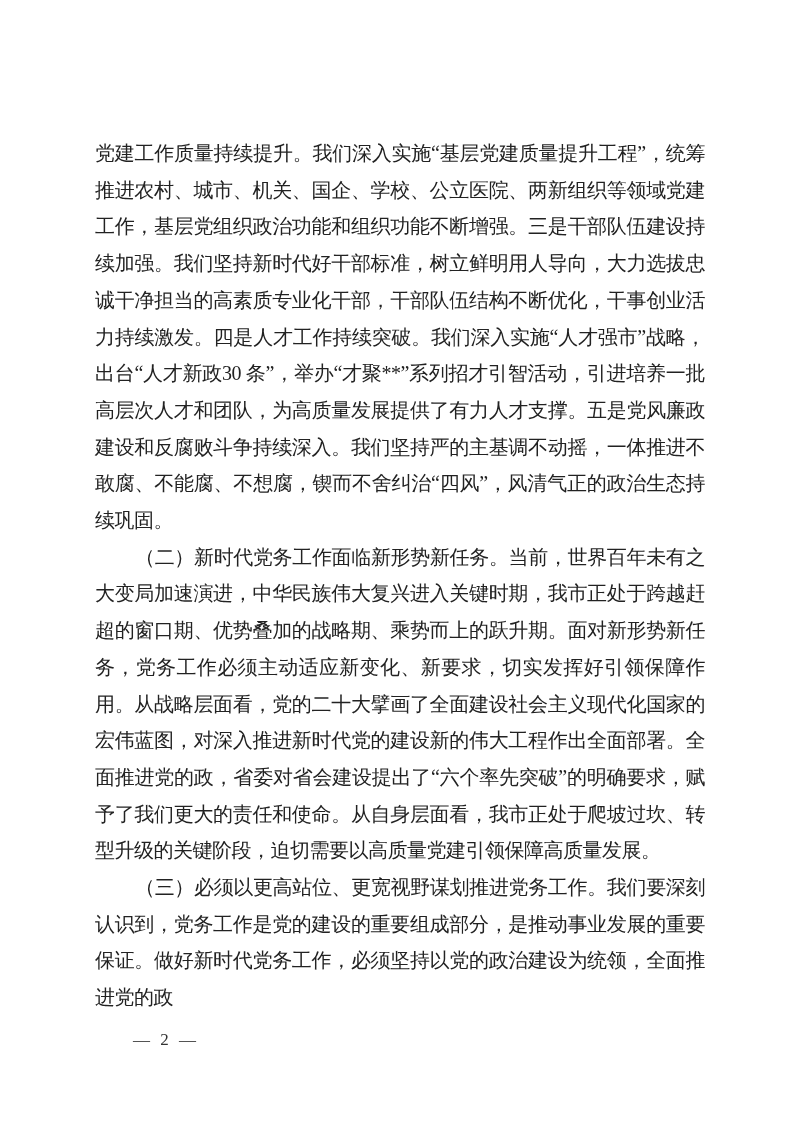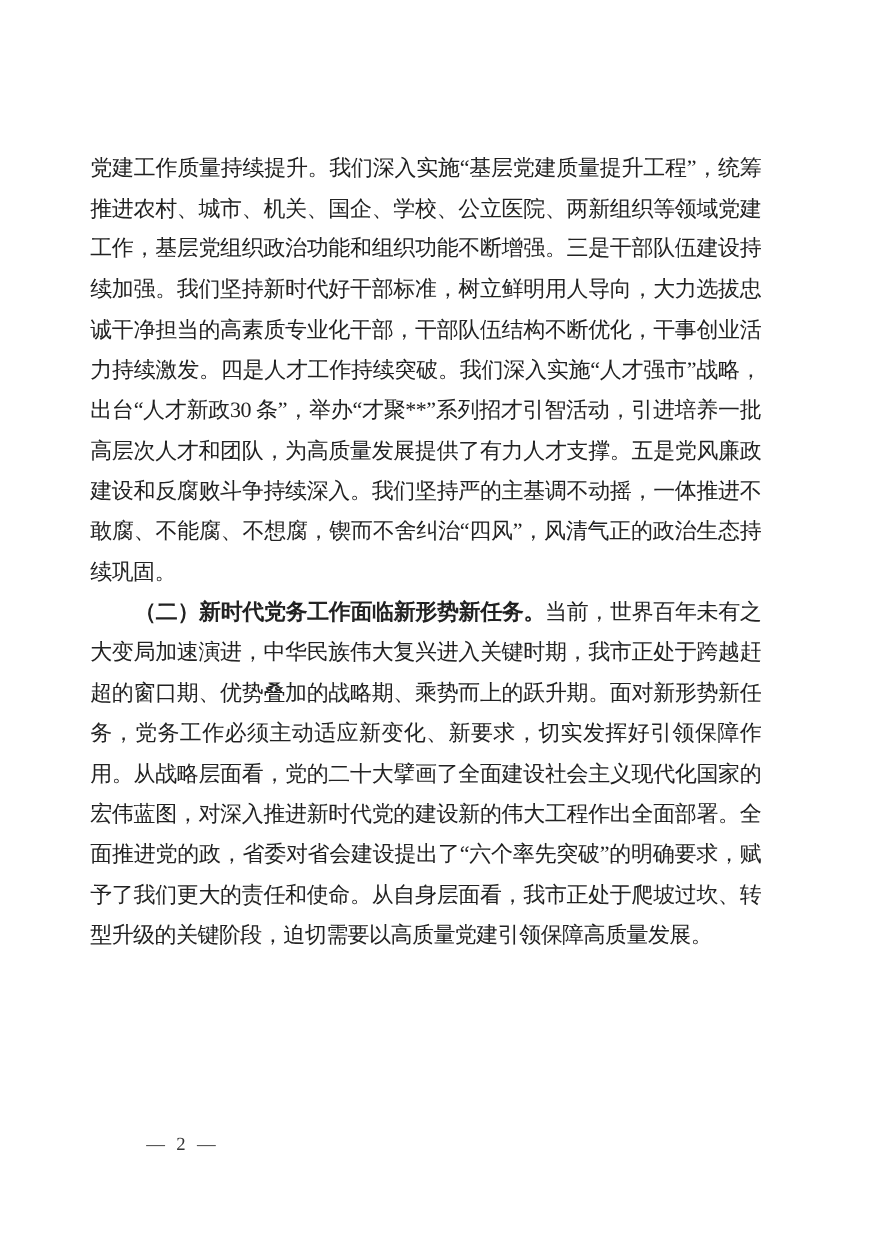--- a/index.html
+++ b/index.html
@@ -11,51 +11,52 @@
     position: relative;
     width: 793px;
     height: 1122px;
     background: #ffffff;
     overflow: hidden;
     font-family: "Liberation Serif", "DejaVu Serif", serif;
     color: #222222;
   }
   .doc-body {
     position: absolute;
-    left: 82px;
+    left: 95px;
     top: 135px;
     width: 610px;
     font-size: 20px;
     line-height: 36.7px;
     letter-spacing: -0.5px;
     text-align: justify;
     text-justify: inter-ideograph;
   }
   .doc-body p {
     margin: 0;
     padding: 0;
   }
   .doc-body p.indent {
     text-indent: 2em;
   }
   .seg-bold {
-    font-weight: bold;
+    font-weight: normal;
   }
   .page-number {
     position: absolute;
     left: 133px;
     top: 1030px;
     font-size: 17px;
     letter-spacing: 3px;
     color: #333333;
     font-family: "Liberation Serif", "DejaVu Serif", serif;
   }
 </style>
 </head>
 <body>
 
 <div class="page">
   <div class="doc-body">
       <p><span>党建工作质量持续提升。我们深入实施“基层党建质量提升工程”，统筹推进农村、城市、机关、国企、学校、公立医院、两新组织等领域党建工作，基层党组织政治功能和组织功能不断增强。三是干部队伍建设持续加强。我们坚持新时代好干部标准，树立鲜明用人导向，大力选拔忠诚干净担当的高素质专业化干部，干部队伍结构不断优化，干事创业活力持续激发。四是人才工作持续突破。我们深入实施“人才强市”战略，出台“人才新政30 条”，举办“才聚**”系列招才引智活动，引进培养一批高层次人才和团队，为高质量发展提供了有力人才支撑。五是党风廉政建设和反腐败斗争持续深入。我们坚持严的主基调不动摇，一体推进不敢腐、不能腐、不想腐，锲而不舍纠治“四风”，风清气正的政治生态持续巩固。</span></p>
       <p class="indent"><span class="seg-bold">（二）新时代党务工作面临新形势新任务。</span><span>当前，世界百年未有之大变局加速演进，中华民族伟大复兴进入关键时期，我市正处于跨越赶超的窗口期、优势叠加的战略期、乘势而上的跃升期。面对新形势新任务，党务工作必须主动适应新变化、新要求，切实发挥好引领保障作用。从战略层面看，党的二十大擘画了全面建设社会主义现代化国家的宏伟蓝图，对深入推进新时代党的建设新的伟大工程作出全面部署。全面推进党的政，省委对省会建设提出了“六个率先突破”的明确要求，赋予了我们更大的责任和使命。从自身层面看，我市正处于爬坡过坎、转型升级的关键阶段，迫切需要以高质量党建引领保障高质量发展。</span></p>
+      <p class="indent"><span class="seg-bold">（三）必须以更高站位、更宽视野谋划推进党务工作。</span><span>我们要深刻认识到，党务工作是党的建设的重要组成部分，是推动事业发展的重要保证。做好新时代党务工作，必须坚持以党的政治建设为统领，全面推进党的政</span></p>
     </div>
   <div class="page-number">— 2 —</div>
 </div>
 
 </body></html>

